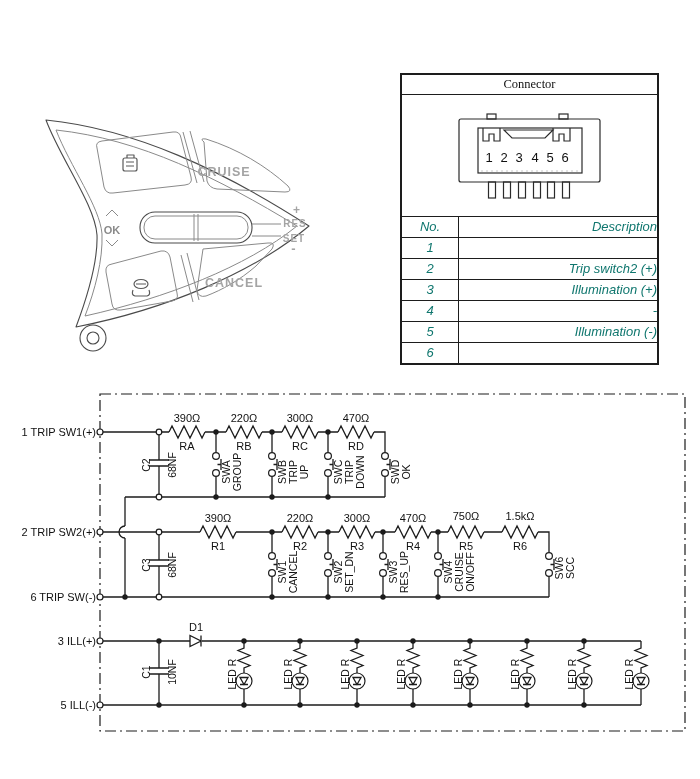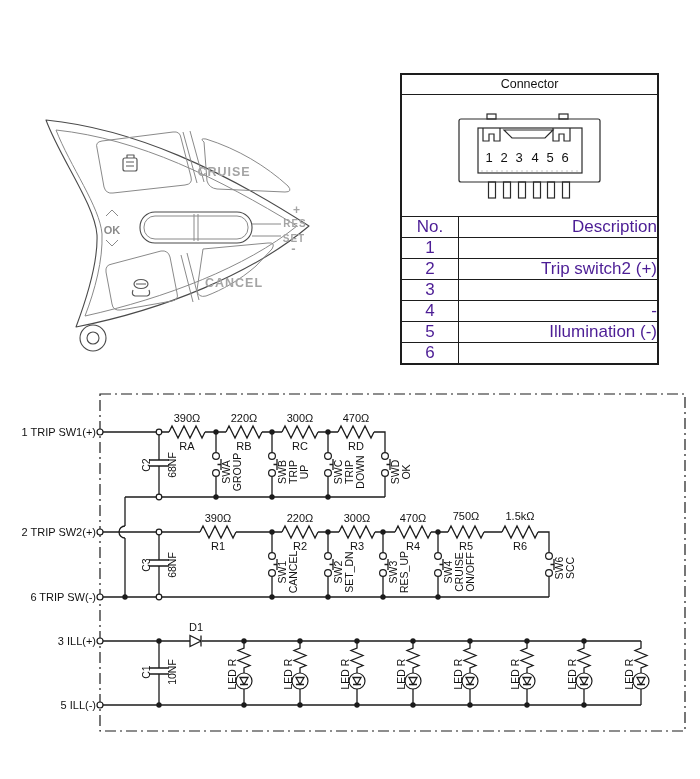--- a/index.html
+++ b/index.html
@@ -17,23 +17,23 @@
 
   
   .iw{fill:none;stroke:#4a4a4a;stroke-width:1.1;stroke-linejoin:round;stroke-linecap:round;}
   .iw2{fill:none;stroke:#8a8a8a;stroke-width:1;stroke-linejoin:round;}
   .itx{fill:#a4a4a4;font-weight:bold;text-anchor:middle;letter-spacing:1px;}
   .itx2{fill:#8a8a8a;font-weight:bold;text-anchor:middle;}
   .ico{fill:none;stroke:#5a5a5a;stroke-width:1.2;stroke-linejoin:round;}
 
   
   .tbl{position:absolute;left:400px;top:73px;width:259px;border:2px solid #1d1d1d;background:#fff;box-sizing:border-box;}
-  .t-title{height:19px;line-height:19px;text-align:center;font-size:12.5px;color:#111;border-bottom:1.5px solid #1d1d1d;}
+  .t-title{height:19px;line-height:19px;text-align:center;font-size:12.5px;color:#111;border-bottom:1.5px solid #1d1d1d;font-family:Liberation Serif, serif;}
   .t-conn{height:121px;position:relative;border-bottom:1.5px solid #1d1d1d;}
-  .t-row{display:flex;height:20px;line-height:20px;font-size:17px;color:#4c1d95;border-top:1px solid #1d1d1d;}
+  .t-row{display:flex;height:20px;line-height:20px;font-size:13px;color:#0f766e;border-top:1px solid #1d1d1d;font-style:italic;}
   .t-row.first{border-top:none;}
   .t-no{width:56px;text-align:center;border-right:1px solid #1d1d1d;}
   .t-desc{flex:1;text-align:right;}
   .cw{fill:none;stroke:#2a2a2a;stroke-width:1.2;}
   .pnum{font-size:13px;font-weight:500;fill:#111;text-anchor:middle;}
 </style>
 </head>
 <body>
 
 <div style="position:absolute;inset:0;">
@@ -120,20 +120,21 @@
     </div>
     <div class="t-row">
       <div class="t-no">1</div>
     </div>
     <div class="t-row">
       <div class="t-no">2</div>
       <div class="t-desc">Trip switch2 (+)</div>
     </div>
     <div class="t-row">
       <div class="t-no">3</div>
+      <div class="t-desc">Illumination (+)</div>
     </div>
     <div class="t-row">
       <div class="t-no">4</div>
       <div class="t-desc">-</div>
     </div>
     <div class="t-row">
       <div class="t-no">5</div>
       <div class="t-desc">Illumination (-)</div>
     </div>
     <div class="t-row">

